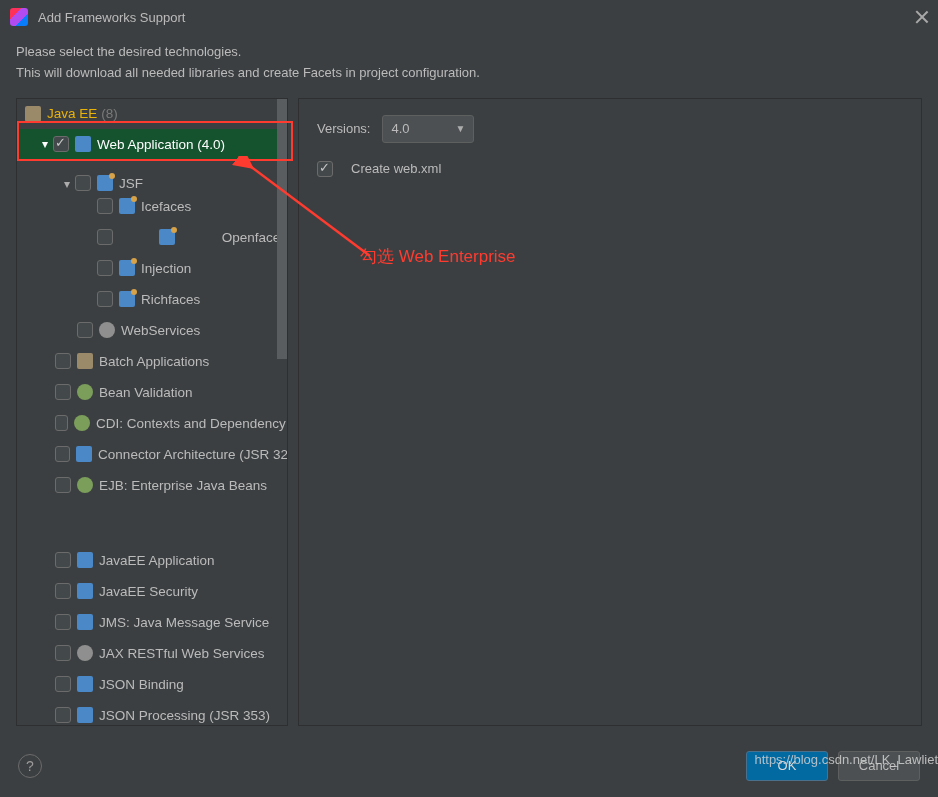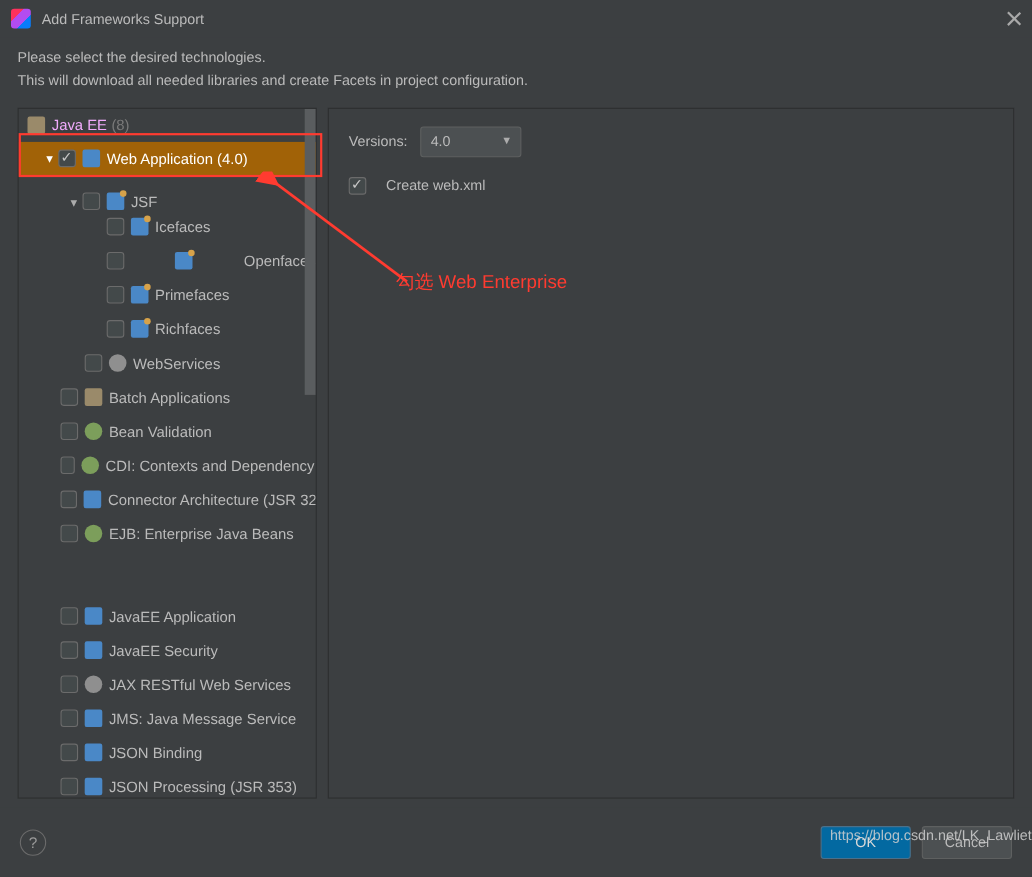--- a/index.html
+++ b/index.html
@@ -72,26 +72,26 @@
     background:#5b7e9e; border-radius:2px;
   }
   .ico.folder { background:#9a8a6a; }
   .ico.globe  { background:#8f8f8f; border-radius:50%; }
   .ico.bean   { background:#7c9e5b; border-radius:50%; }
   .ico.blue   { background:#4a88c7; }
   .ico.jsf    { background:#4a88c7; border-radius:2px; position:relative;}
   .ico.jsf::after{content:"";position:absolute;right:-2px;top:-2px;width:6px;height:6px;background:#d6a24a;border-radius:50%;}
 
   .row-selected {
-    background:#a16207; color:#fff;
+    background:#14532d; color:#fff;
   }
   .row-selected .tree-label, .row-selected .arrow { color:#fff; }
 
   .tree-label { overflow:hidden; text-overflow:clip; }
-  .root-label { color:#f0abfc; font-weight:500;}
+  .root-label { color:#eab308; font-weight:500;}
   .root-count { color:#7a7a7a; margin-left:4px;}
 
   .highlight-box {
     position:absolute; left:17px; top:121px; width:276px; height:40px;
     border:2px solid #ff3b30; pointer-events:none; z-index:5;
   }
 
   .right-panel {
     flex:1; border:1px solid #2d2f30; background:#3c3f41; padding:16px 18px;
     position:relative;
@@ -192,21 +192,21 @@
           <span class="tree-label">Icefaces</span>
         </div>
         <div class="tree-row" style="padding-left:80px;justify-content:space-between;">
           <input type="checkbox" style="">
           <span class="ico jsf"></span>
           <span class="tree-label">Openfaces</span>
         </div>
         <div class="tree-row" style="padding-left:80px;">
           <input type="checkbox" style="">
           <span class="ico jsf"></span>
-          <span class="tree-label">Primefaces</span>
+          <span class="tree-label">Injection</span>
         </div>
         <div class="tree-row" style="padding-left:80px;">
           <input type="checkbox" style="">
           <span class="ico jsf"></span>
           <span class="tree-label">Richfaces</span>
         </div>
 
         <div class="tree-row" style="padding-left:60px;">
           <input type="checkbox" style="">
           <span class="ico globe"></span>
@@ -243,27 +243,27 @@
           <span class="ico blue"></span>
           <span class="tree-label">JavaEE Application</span>
         </div>
         <div class="tree-row" style="padding-left:38px;">
           <input type="checkbox" style="">
           <span class="ico blue"></span>
           <span class="tree-label">JavaEE Security</span>
         </div>
         <div class="tree-row" style="padding-left:38px;">
           <input type="checkbox" style="">
+          <span class="ico blue"></span>
+          <span class="tree-label">JMS: Java Message Service</span>
+        </div>
+        <div class="tree-row" style="padding-left:38px;">
+          <input type="checkbox" style="">
           <span class="ico globe"></span>
           <span class="tree-label">JAX RESTful Web Services</span>
-        </div>
-        <div class="tree-row" style="padding-left:38px;">
-          <input type="checkbox" style="">
-          <span class="ico blue"></span>
-          <span class="tree-label">JMS: Java Message Service</span>
         </div>
         <div class="tree-row" style="padding-left:38px;">
           <input type="checkbox" style="">
           <span class="ico blue"></span>
           <span class="tree-label">JSON Binding</span>
         </div>
         <div class="tree-row" style="padding-left:38px;">
           <input type="checkbox" style="">
           <span class="ico blue"></span>
           <span class="tree-label">JSON Processing (JSR 353)</span>

